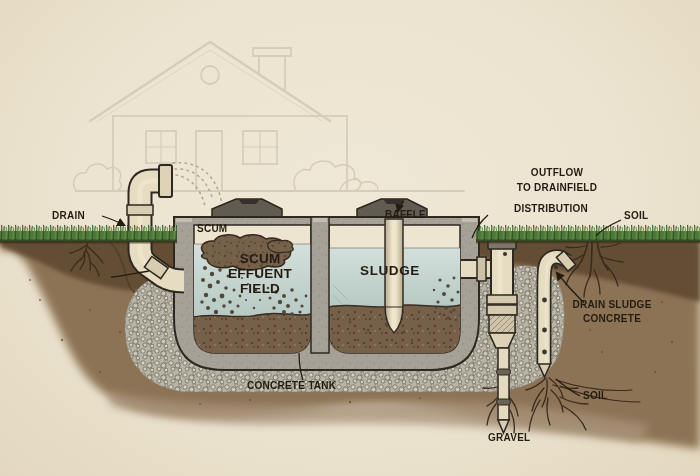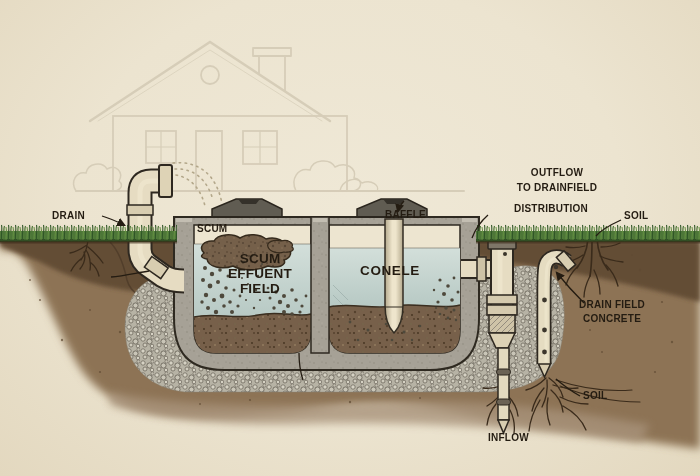--- a/index.html
+++ b/index.html
@@ -362,38 +362,39 @@
 
 
 <div class="lbl" style="left:197px;top:222px;">SCUM</div>
 
 <div class="lbl c big" style="left:260px;top:251px;">
   <div>SCUM</div>
   <div>EFFUENT</div>
   <div>FIELD</div>
 </div>
 
-<div class="lbl c big" style="left:390px;top:263px;letter-spacing:.6px;">CONELE</div>
+<div class="lbl c big" style="left:390px;top:263px;letter-spacing:.6px;">SLUDGE</div>
 
 <div class="lbl" style="left:385px;top:185px;margin-top:23px;">BAFFLE</div>
 
 <div class="lbl c" style="left:557px;top:165px;line-height:15px;">
   <div>OUTFLOW</div>
   <div>TO DRAINFIELD</div>
 </div>
 
 <div class="lbl c" style="left:527px;top:202px;margin-left:24px;">
   <div>DISTRIBUTION</div>
 </div>
 
 <div class="lbl" style="left:624px;top:209px;">SOIL</div>
 
 <div class="lbl c" style="left:612px;top:298px;">
-  <div>DRAIN FIELD</div>
+  <div>DRAIN SLUDGE</div>
   <div>CONCRETE</div>
 </div>
 
 <div class="lbl" style="left:583px;top:389px;">SOIL</div>
 
-<div class="lbl" style="left:488px;top:431px;">INFLOW</div>
-
+<div class="lbl" style="left:488px;top:431px;">GRAVEL</div>
+
+<div class="lbl" style="left:247px;top:379px;">CONCRETE TANK</div>
 
 </div>
 
 </body></html>

